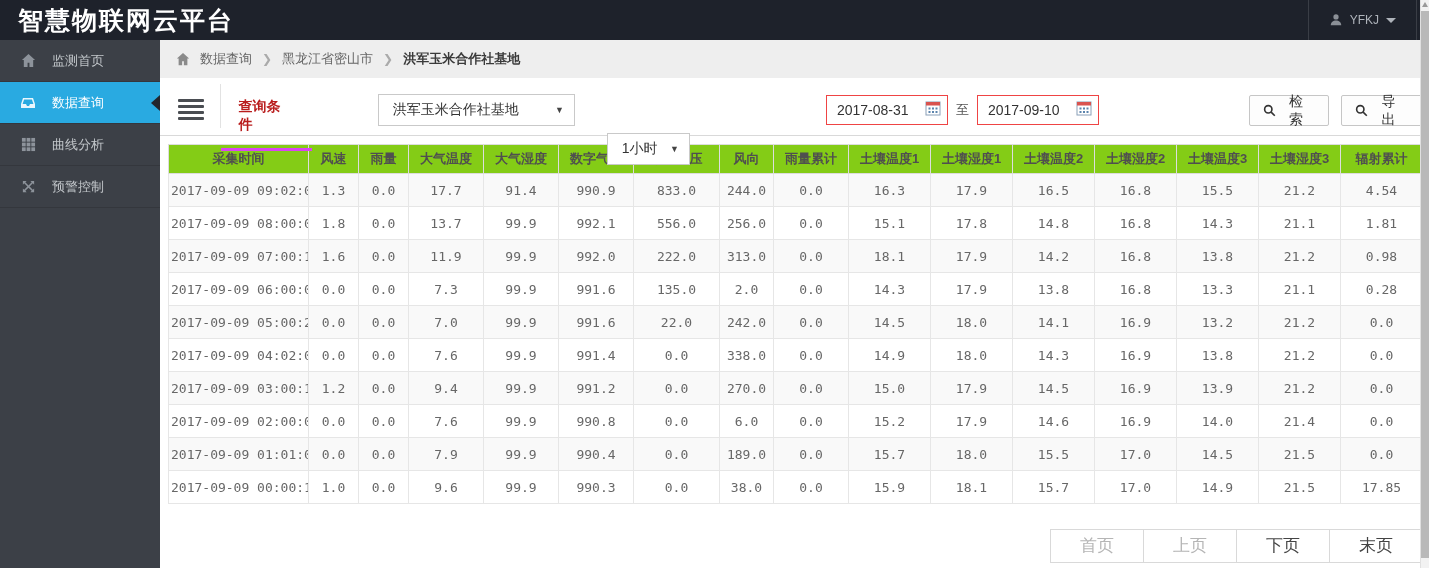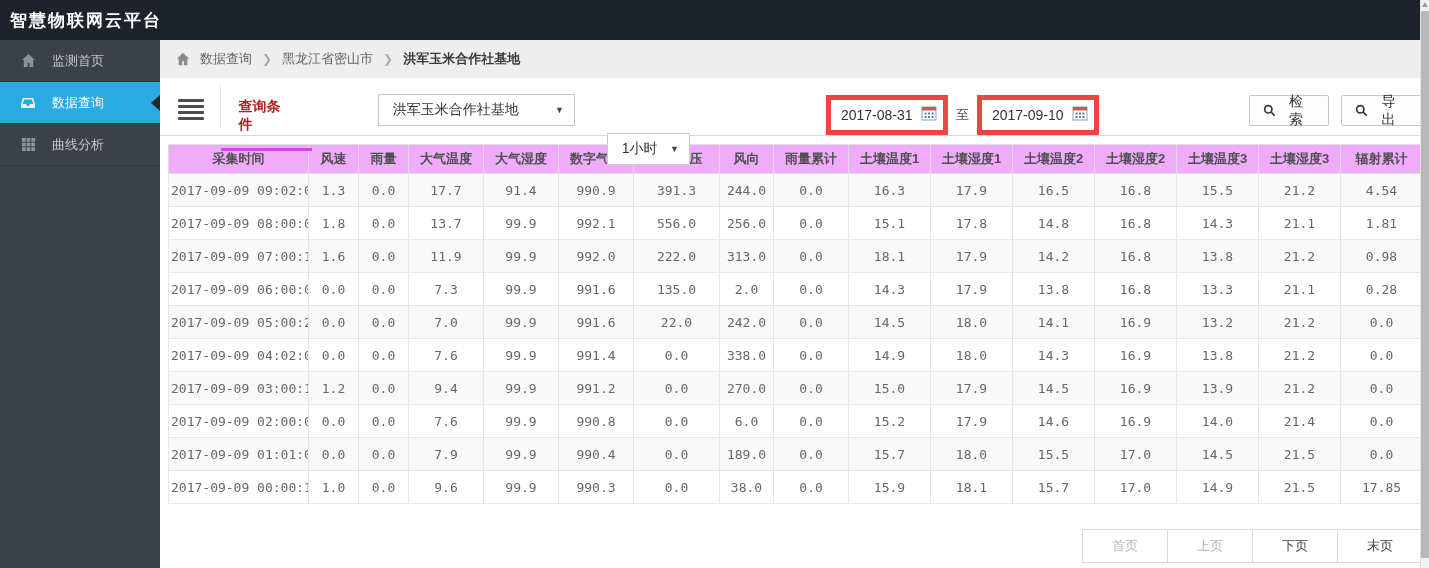--- a/index.html
+++ b/index.html
@@ -7,21 +7,21 @@
   body {
     font-family: "Liberation Sans","DejaVu Sans",sans-serif;
     background:#fff; position:relative; font-size:13px; color:#333;
   }
   
   .topbar {
     height:40px; background:#1e222b; display:flex; align-items:center;
     justify-content:space-between; position:relative; z-index:2;
   }
   .topbar-title {
-    color:#fff; font-size:17px; font-weight:bold; padding-left:10px; letter-spacing:2px;
+    color:#fff; font-size:25px; font-weight:bold; padding-left:18px; letter-spacing:2px;
   }
   .user-menu {
     height:40px; display:flex; align-items:center; gap:7px; padding:0 20px;
     border-left:1px solid #3a3e46; border-right:1px solid #3a3e46;
     color:#aeb3ba; font-size:12px; cursor:pointer; margin-right:12px;
   }
   .user-menu svg { display:block; }
   .caret-down {
     width:0; height:0; border-left:5px solid transparent; border-right:5px solid transparent;
     border-top:5px solid #aeb3ba; display:inline-block;
@@ -67,54 +67,54 @@
   .selectbox {
     height:32px; border:1px solid #c9c9c9; background:#fff; display:flex;
     align-items:center; justify-content:space-between; padding:0 10px 0 14px;
     font-size:14px; color:#333; cursor:pointer; margin-top:2px;
   }
   .selectbox .sel-caret { font-size:9px; color:#444; margin-left:12px; }
   .sel-station { width:200px; margin-right:32px; }
   .sel-interval { width:84px;margin-top:41px; }
   .date-group { display:flex; align-items:center; margin-left:136px; margin-top:3px; }
   .date-input {
-    width:122px; height:40px; border:5px solid #ef4444; background:#fff; display:flex;
+    width:122px; height:30px; border:1px solid #ef4444; background:#fff; display:flex;
     align-items:center; justify-content:space-between; padding:0 6px 0 10px;
     font-size:14px; color:#333;
   }
   .to-label { margin:0 8px; color:#555; font-size:13px; }
   .btn-group { display:flex; gap:12px; margin-left:150px; margin-top:3px; }
   .btn {
     height:31px; border:1px solid #c6c6c6; background:#fdfdfd; border-radius:2px;
     display:flex; align-items:center; gap:13px; padding:0 13px; font-size:14px;
     color:#333; cursor:pointer;
   }
   .btn svg { display:block; }
   
   .table-wrap { padding:8px 7px 0 8px; flex:none; }
   table.data-table { border-collapse:collapse; width:1246px; table-layout:fixed; }
   .data-table th {
-    background:#f0abfc; border:1px solid #ddd; height:29px; font-size:13px;
+    background:#84cc16; border:1px solid #ddd; height:29px; font-size:13px;
     font-weight:bold; color:#4f4f4f; text-align:center; padding:0 2px;
   }
   .data-table td {
     border:1px solid #e6e6e6; height:33px; text-align:center; font-size:13px;
     color:#676767; font-family:"DejaVu Sans Mono","Liberation Mono",monospace;
     padding:0 2px; white-space:nowrap; overflow:hidden;
   }
   .data-table tbody tr:nth-child(odd) td { background:#f9f9f9; }
   .data-table col.c-time { width:140px; }
   .data-table col.c-sm { width:50px; }
   .data-table col.c-md { width:75px; }
   .data-table col.c-rad { width:86px; }
   .data-table col.c-dir { width:54px; }
   .data-table col.c-lg { width:82px; }
   
   .pagination {
-    display:flex; justify-content:flex-end; margin:25px 7px 0 0; font-size:13px;align-items:center;
+    display:flex; justify-content:flex-end; margin:25px 7px 0 0; font-size:17px;align-items:center;
   }
   .page-btn {
     border:1px solid #d9d9d9; background:#fff; height:34px; line-height:32px;
     padding:0 29px; margin-left:-1px; cursor:pointer; color:#444; text-align:center;
   }
   .page-btn.disabled { color:#b5b5b5; cursor:default; }
   .page-info {
     border:1px solid #d9d9d9; background:#fff; height:34px; line-height:32px;
     padding:0 32px; margin-left:-1px; color:#333; min-width:220px; text-align:center;
   }
@@ -131,20 +131,30 @@
   }
   .scroll-thumb {
     position:absolute; top:11px; left:0; width:9px; height:547px; background:#b9b9b9;
   }
 </style>
 </head>
 <body>
 
 <div class="topbar">
   <div class="topbar-title">智慧物联网云平台</div>
+  <div class="user-menu">
+    <span>
+      <svg width="14" height="14" viewBox="0 0 16 16">
+          <circle cx="8" cy="4.5" r="3" fill="#8b9097"></circle>
+          <path d="M2 14c0-3.3 2.7-5.5 6-5.5s6 2.2 6 5.5z" fill="#8b9097"></path>
+        </svg>
+    </span>
+    <span>YFKJ</span>
+    <span class="caret-down"></span>
+  </div>
 </div>
 
 <div class="app">
 
   <div class="sidebar">
     <div class="side-item">
       <span class="ico">
         <svg width="15" height="15" viewBox="0 0 16 16">
             <path d="M8 1 1 7.5h2V15h4v-4.5h2V15h4V7.5h2z"></path>
           </svg>
@@ -167,20 +177,28 @@
             <rect x="11" y="1" width="4" height="4"></rect>
             <rect x="1" y="6" width="4" height="4"></rect>
             <rect x="6" y="6" width="4" height="4"></rect>
             <rect x="11" y="6" width="4" height="4"></rect>
             <rect x="1" y="11" width="4" height="4"></rect>
             <rect x="6" y="11" width="4" height="4"></rect>
             <rect x="11" y="11" width="4" height="4"></rect>
           </svg>
       </span>
       <span>曲线分析</span>
+    </div>
+    <div class="side-item">
+      <span class="ico">
+        <svg width="15" height="15" viewBox="0 0 16 16">
+            <path d="M2 2h4L4.6 3.4 8 6.8l3.4-3.4L10 2h4v4l-1.4-1.4L9.2 8l3.4 3.4L14 10v4h-4l1.4-1.4L8 9.2l-3.4 3.4L6 14H2v-4l1.4 1.4L6.8 8 3.4 4.6 2 6z"></path>
+          </svg>
+      </span>
+      <span>预警控制</span>
     </div>
   </div>
 
   <div class="main">
 
     <div class="breadcrumb">
       <span class="ico">
         <svg width="14" height="14" viewBox="0 0 16 16">
             <path d="M8 1 1 7.5h2V15h4v-4.5h2V15h4V7.5h2z"></path>
           </svg>
@@ -308,21 +326,21 @@
             </tr>
           </thead>
         <tbody>
             <tr>
               <td>2017-09-09 09:02:04</td>
               <td>1.3</td>
               <td>0.0</td>
               <td>17.7</td>
               <td>91.4</td>
               <td>990.9</td>
-              <td>391.3</td>
+              <td>833.0</td>
               <td>244.0</td>
               <td>0.0</td>
               <td>16.3</td>
               <td>17.9</td>
               <td>16.5</td>
               <td>16.8</td>
               <td>15.5</td>
               <td>21.2</td>
               <td>4.54</td>
             </tr>

